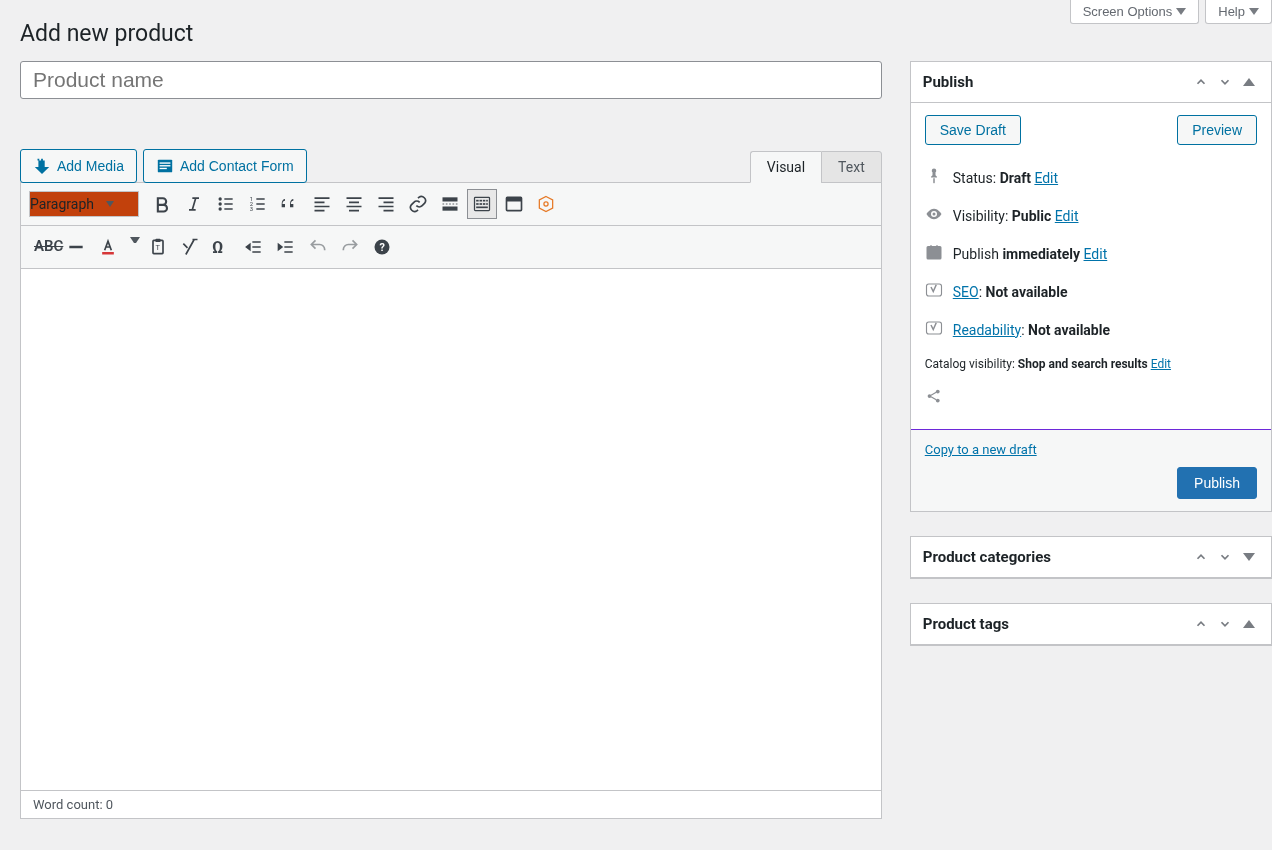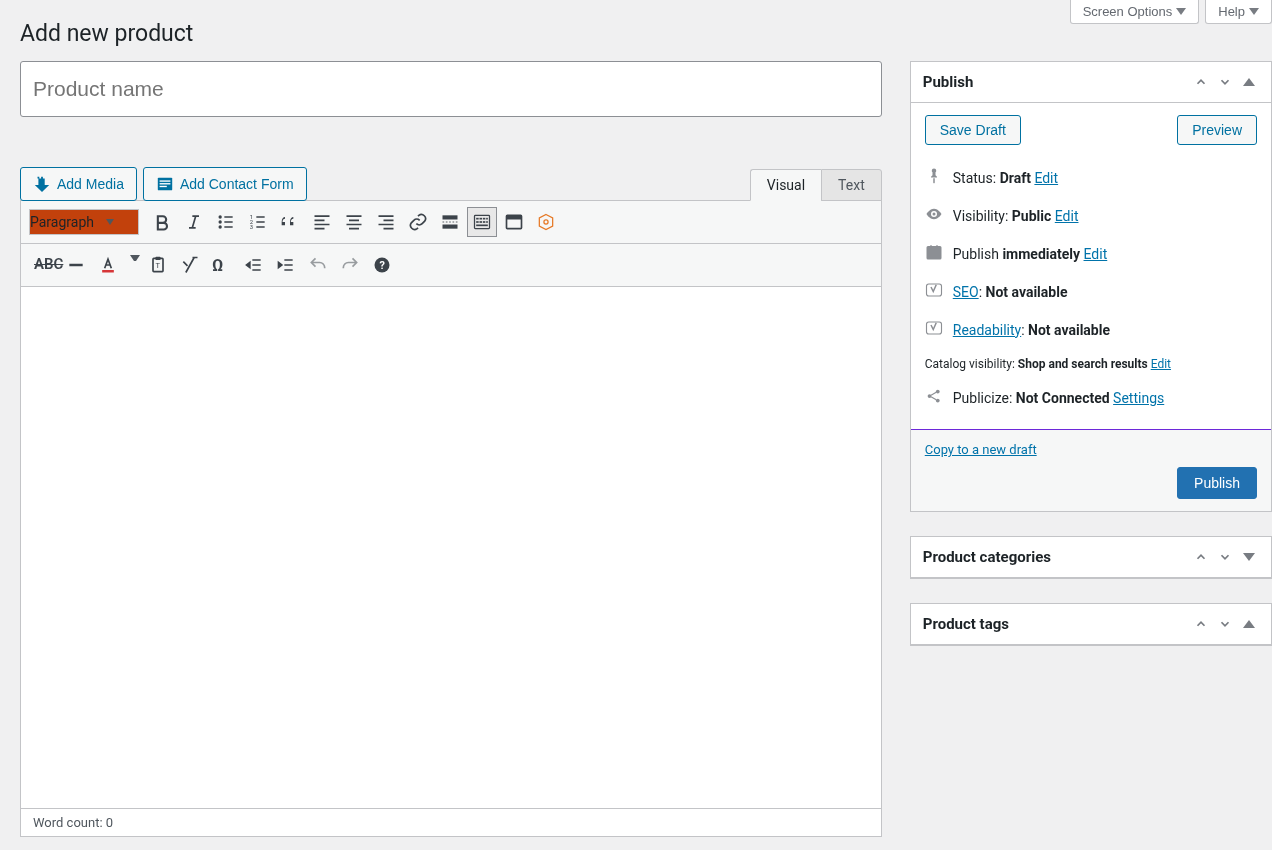--- a/index.html
+++ b/index.html
@@ -52,21 +52,21 @@
     .columns {
       display: flex;
       align-items: flex-start;
       gap: 28px;
     }
     .main-col { width: 904px; }
     .side-col { width: 380px; }
     
     .title-input {
       width: 100%;
-      height: 56px;
+      height: 38px;
       border: 1px solid #8c8f94;
       border-radius: 3px;
       background: #fff;
       padding: 0 12px;
       font-size: 21px;
       color: #646970;
       outline: none;
     }
     
     .editor-top {
@@ -533,24 +533,20 @@
             <a class="link">Edit</a>
           </div>
 
           <div class="pub-line">
             <span class="icon-slot"><svg class="icon-sm" viewBox="0 0 24 24" fill="#8c8f94">
                   <circle cx="6" cy="12" r="2.5"></circle>
                   <circle cx="17" cy="6" r="2.5"></circle>
                   <circle cx="17" cy="18" r="2.5"></circle>
                   <path d="M8 11l7-4M8 13l7 4" stroke="#8c8f94" stroke-width="1.5"></path>
                 </svg></span>
-            <span>
-              <span>Publicize: </span><strong>Not Connected</strong>
-              <a class="link">Settings</a>
-            </span>
           </div>
         </div>
         <div class="major-actions">
           <a class="link">Copy to a new draft</a>
           <div class="major-actions-inner">
             <button class="btn-primary"><span>Publish</span></button>
           </div>
         </div>
       </div>
 

